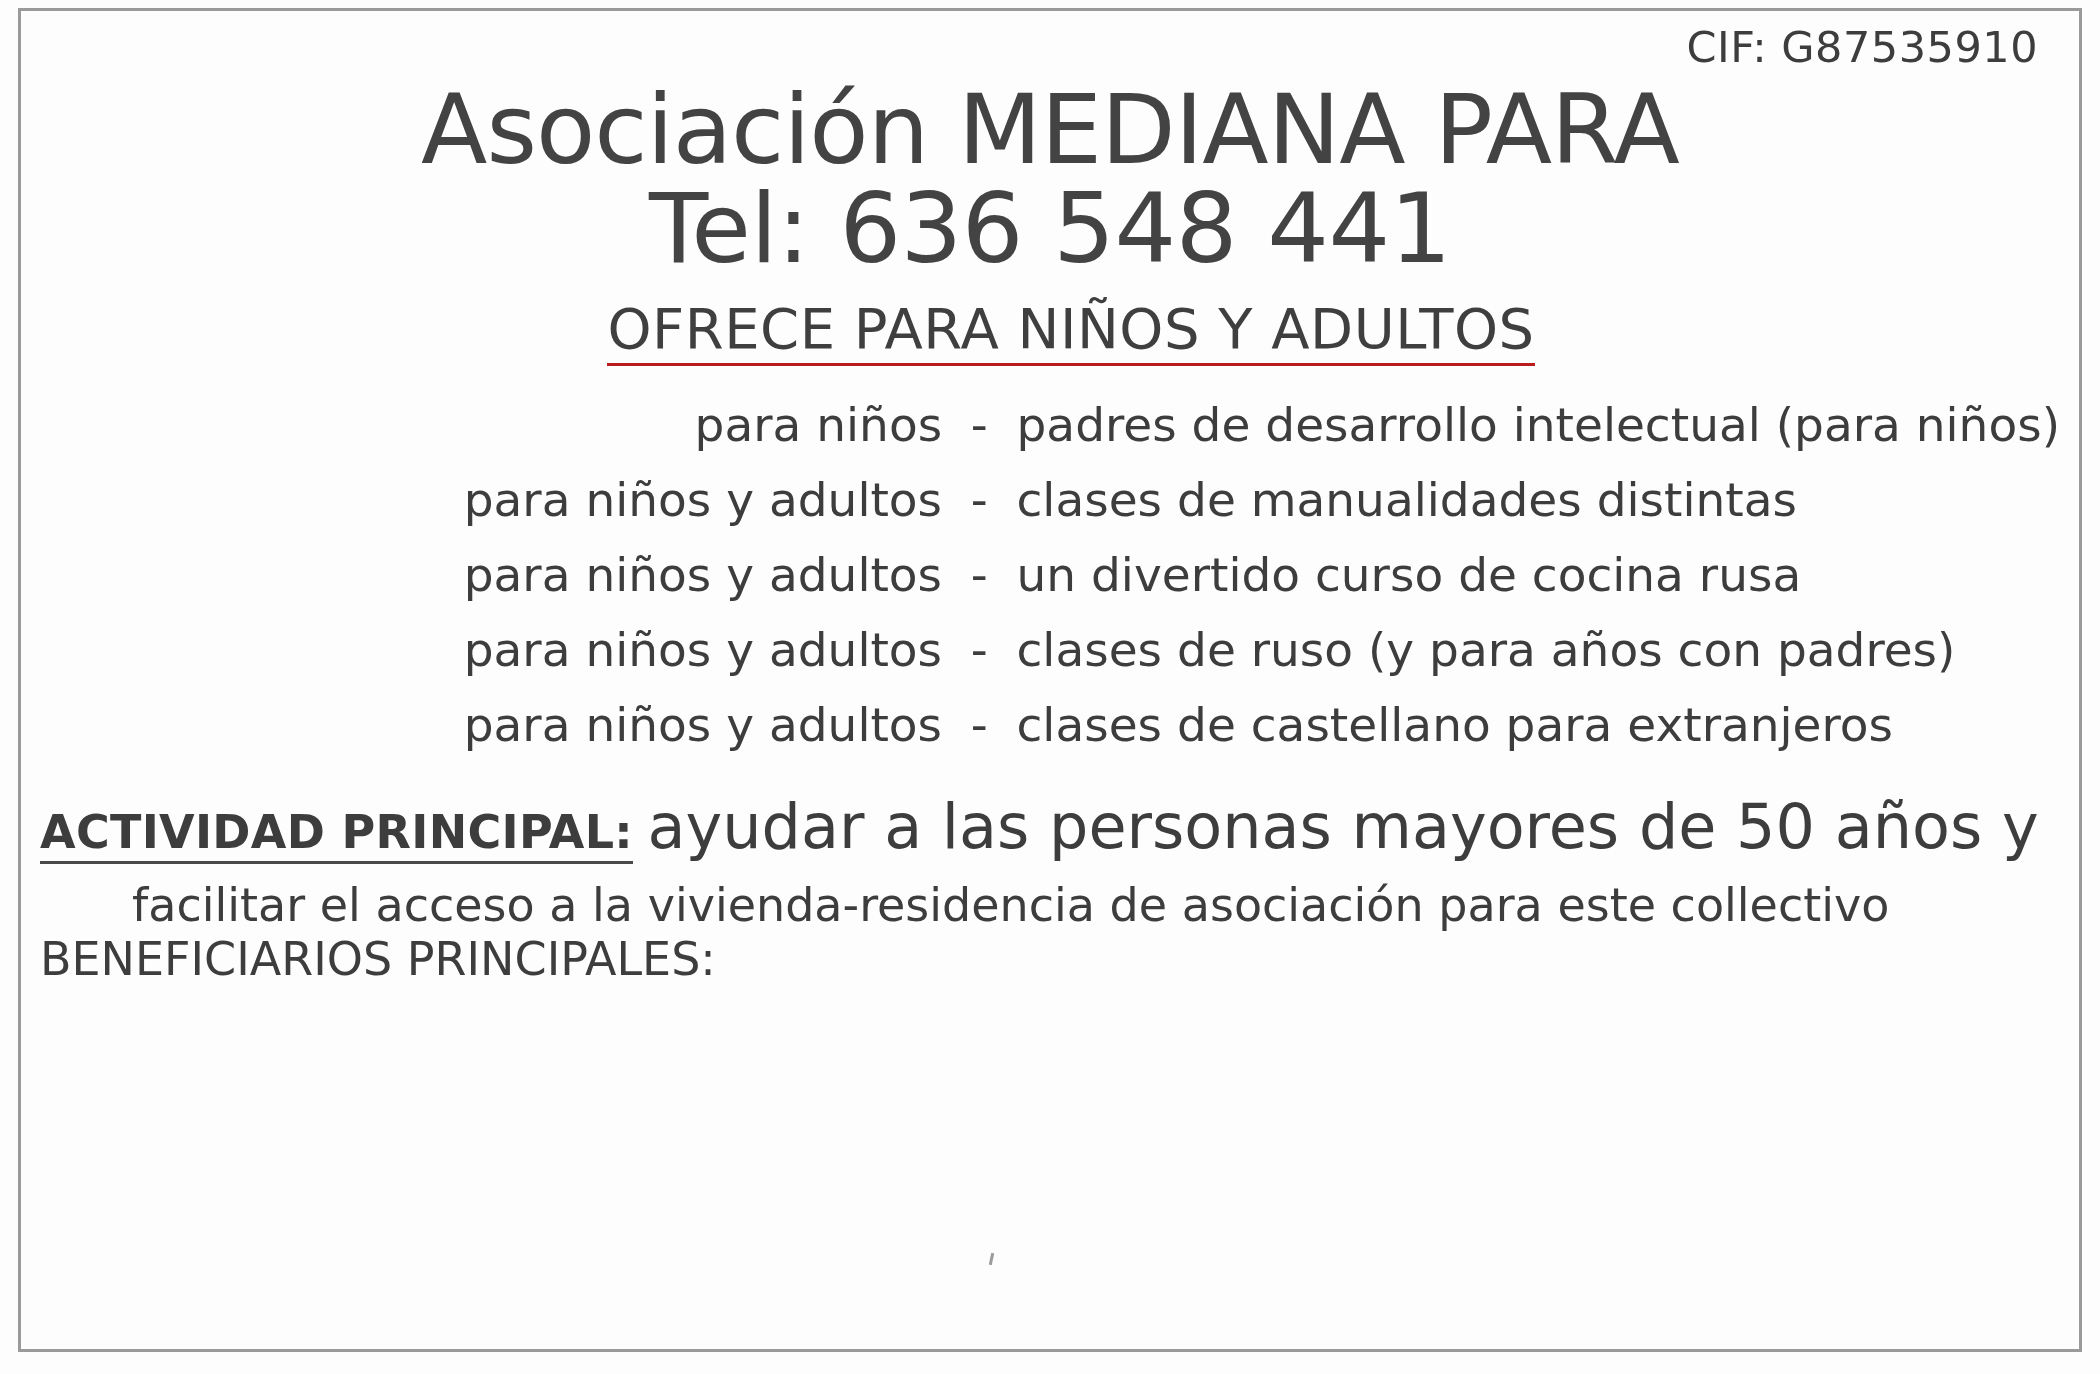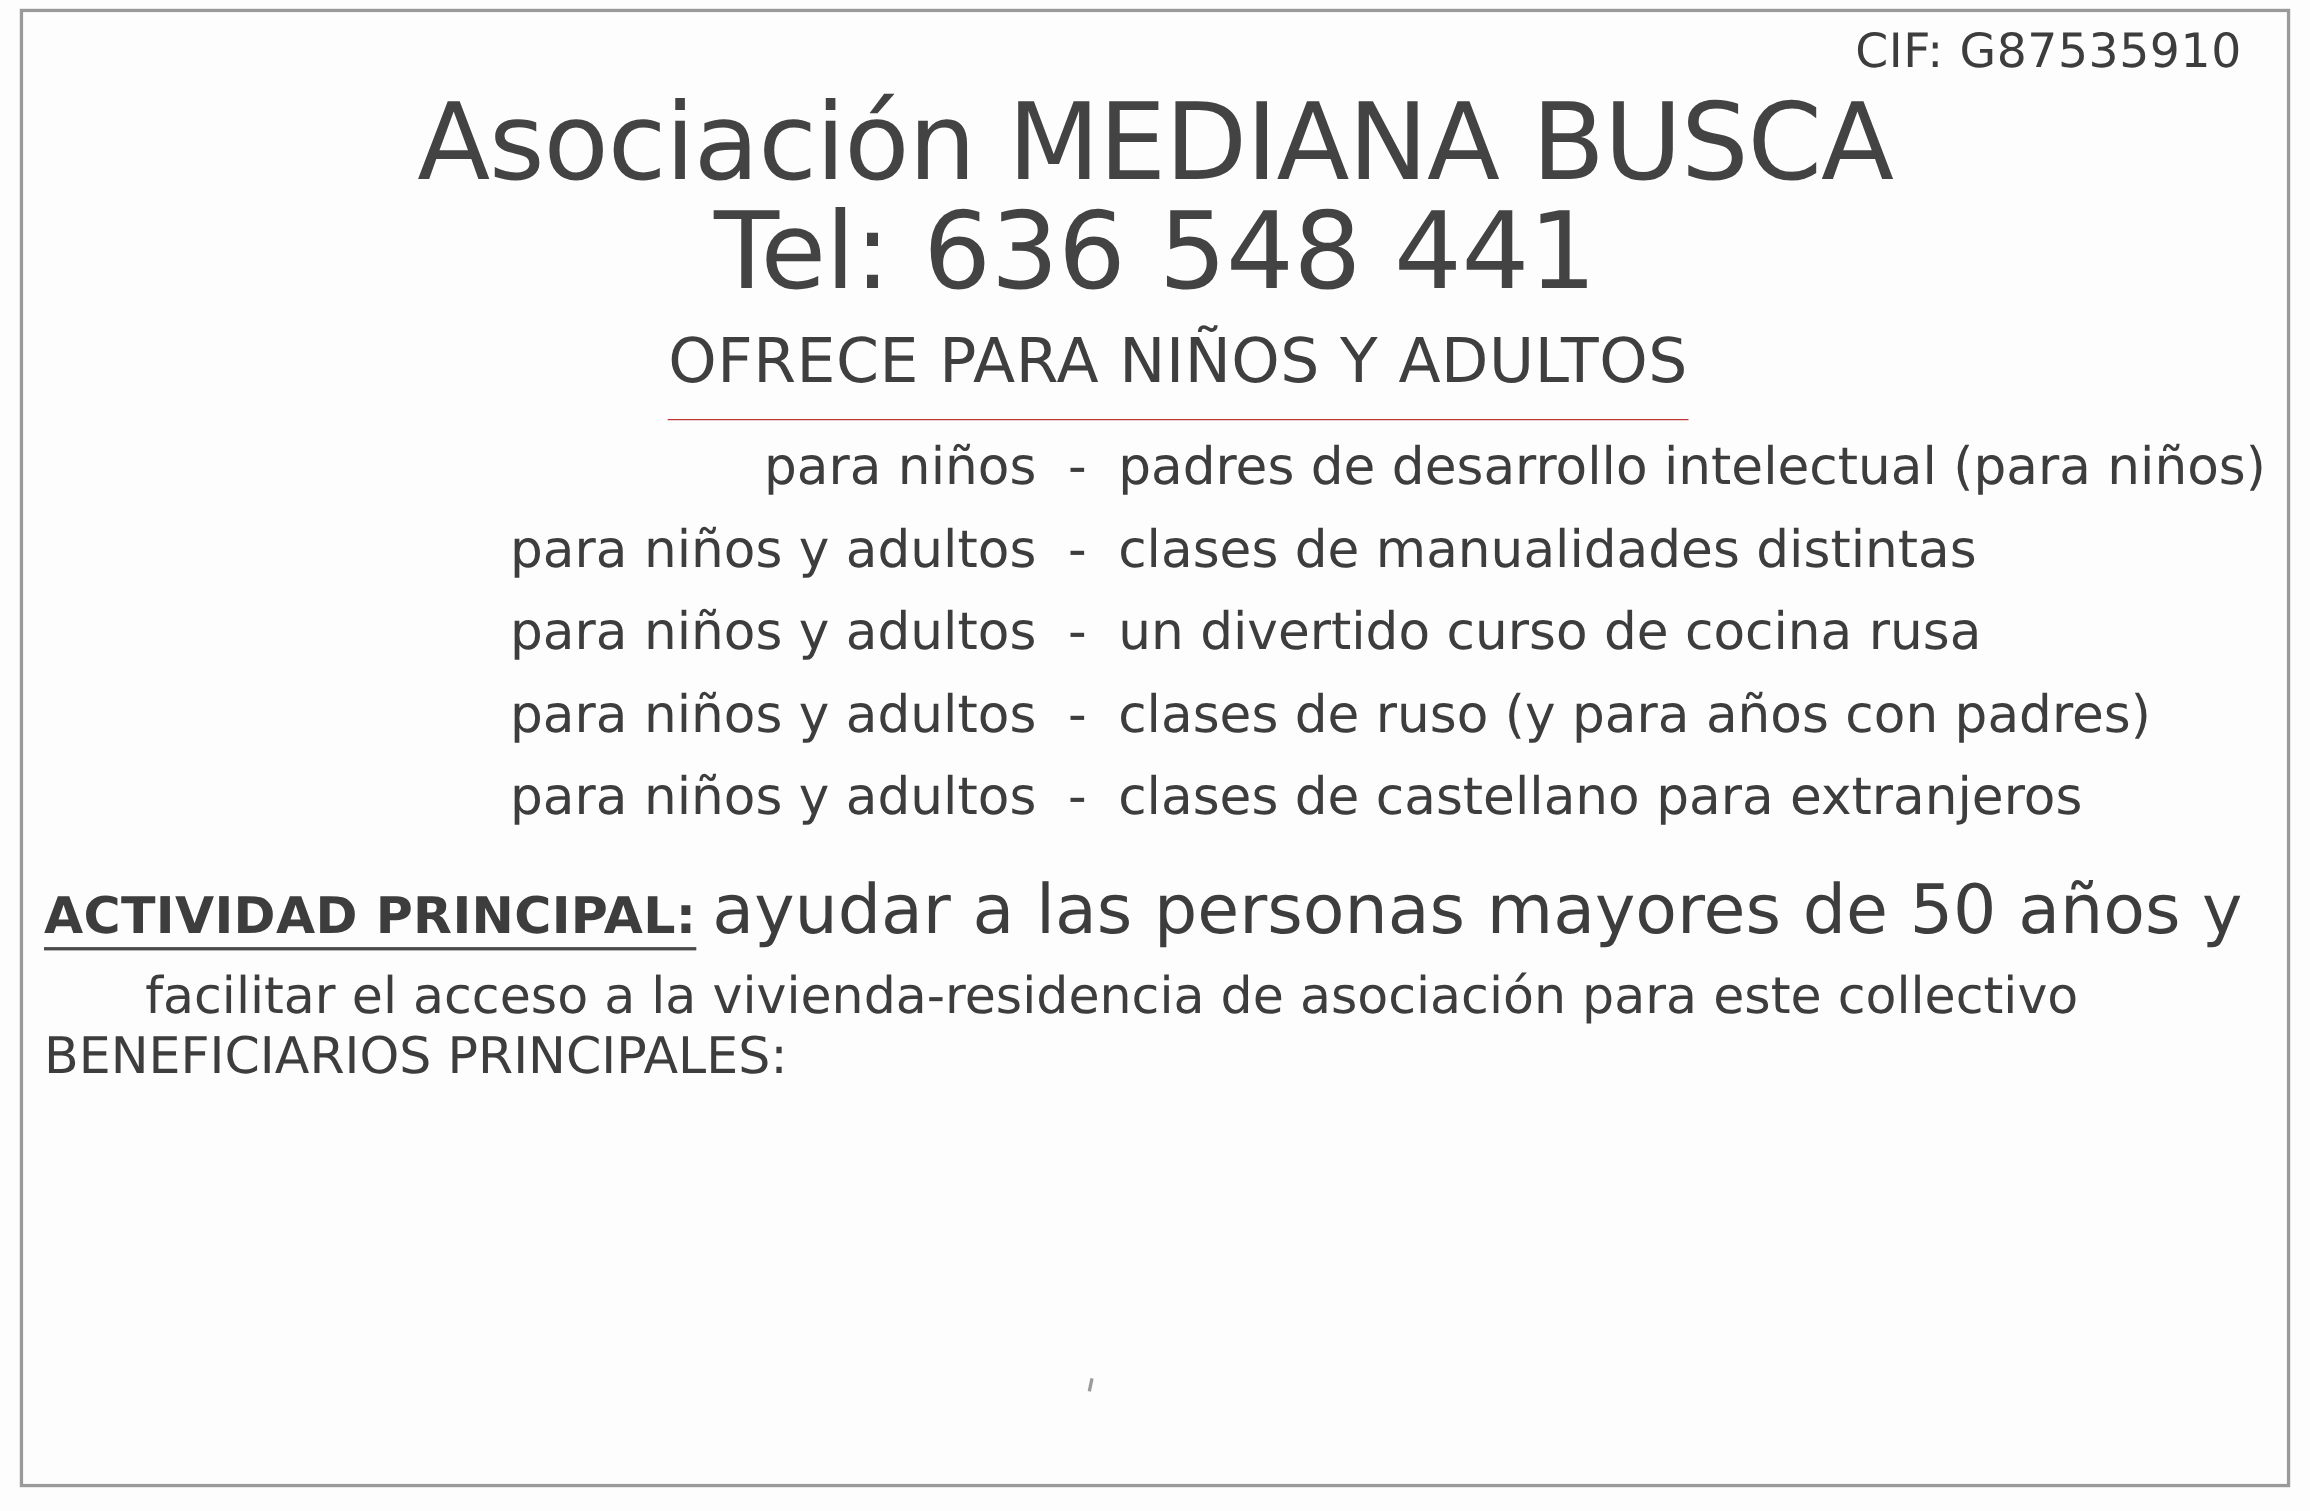--- a/index.html
+++ b/index.html
@@ -70,22 +70,22 @@
   }
 
   .offer-heading {
     text-align: center;
     font-size: 56px;
     color: #3f3f3f;
     margin-top: 16px;
     letter-spacing: 0.5px;
   }
   .offer-heading span {
-    border-bottom: 1px solid #b91c1c;
-    padding-bottom: 20px;
+    border-bottom: 3px solid #b91c1c;
+    padding-bottom: 2px;
     margin-left: 42px;
   }
 
   .services {
     margin-top: 26px;
     width: 100%;
     border-collapse: collapse;
   }
   .services td {
     font-size: 47px;
@@ -165,21 +165,21 @@
 </head>
 <body>
 
 <div class="flyer">
   <div class="page-border"></div>
 
   <div class="content">
 
     <div class="cif">CIF: G87535910</div>
 
-    <div class="title">Asociación MEDIANA BUSCA</div>
+    <div class="title">Asociación MEDIANA PARA</div>
 
     <div class="tel">Tel: 636 548 441</div>
 
     <div class="offer-heading">
       <span>OFRECE PARA NIÑOS Y ADULTOS</span>
     </div>
 
     <table class="services">
       <tbody>
         <tr>

